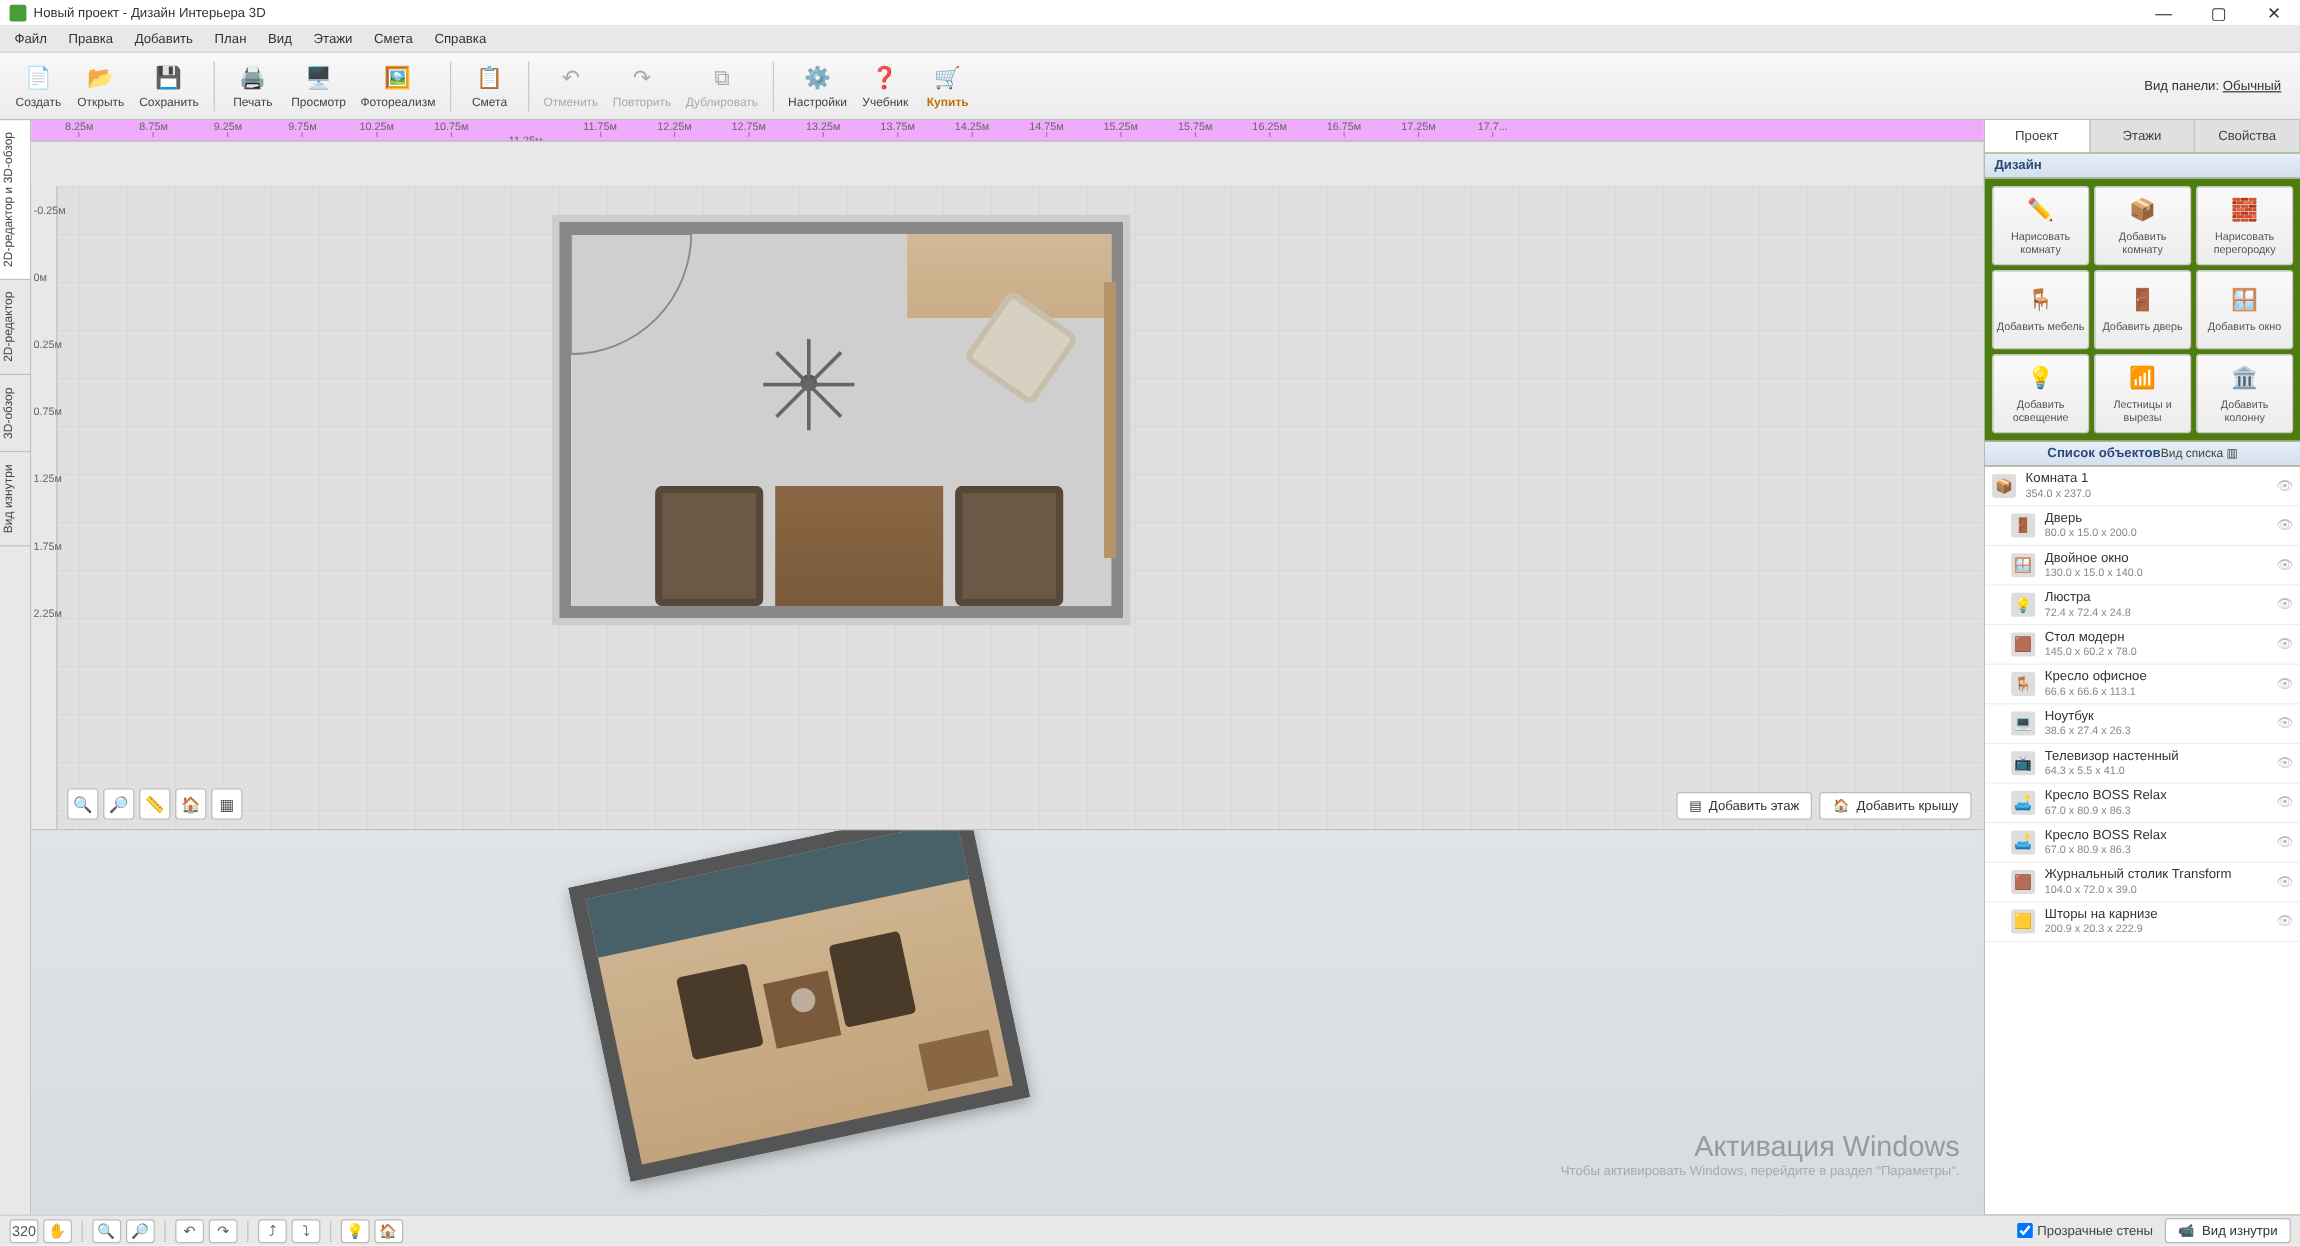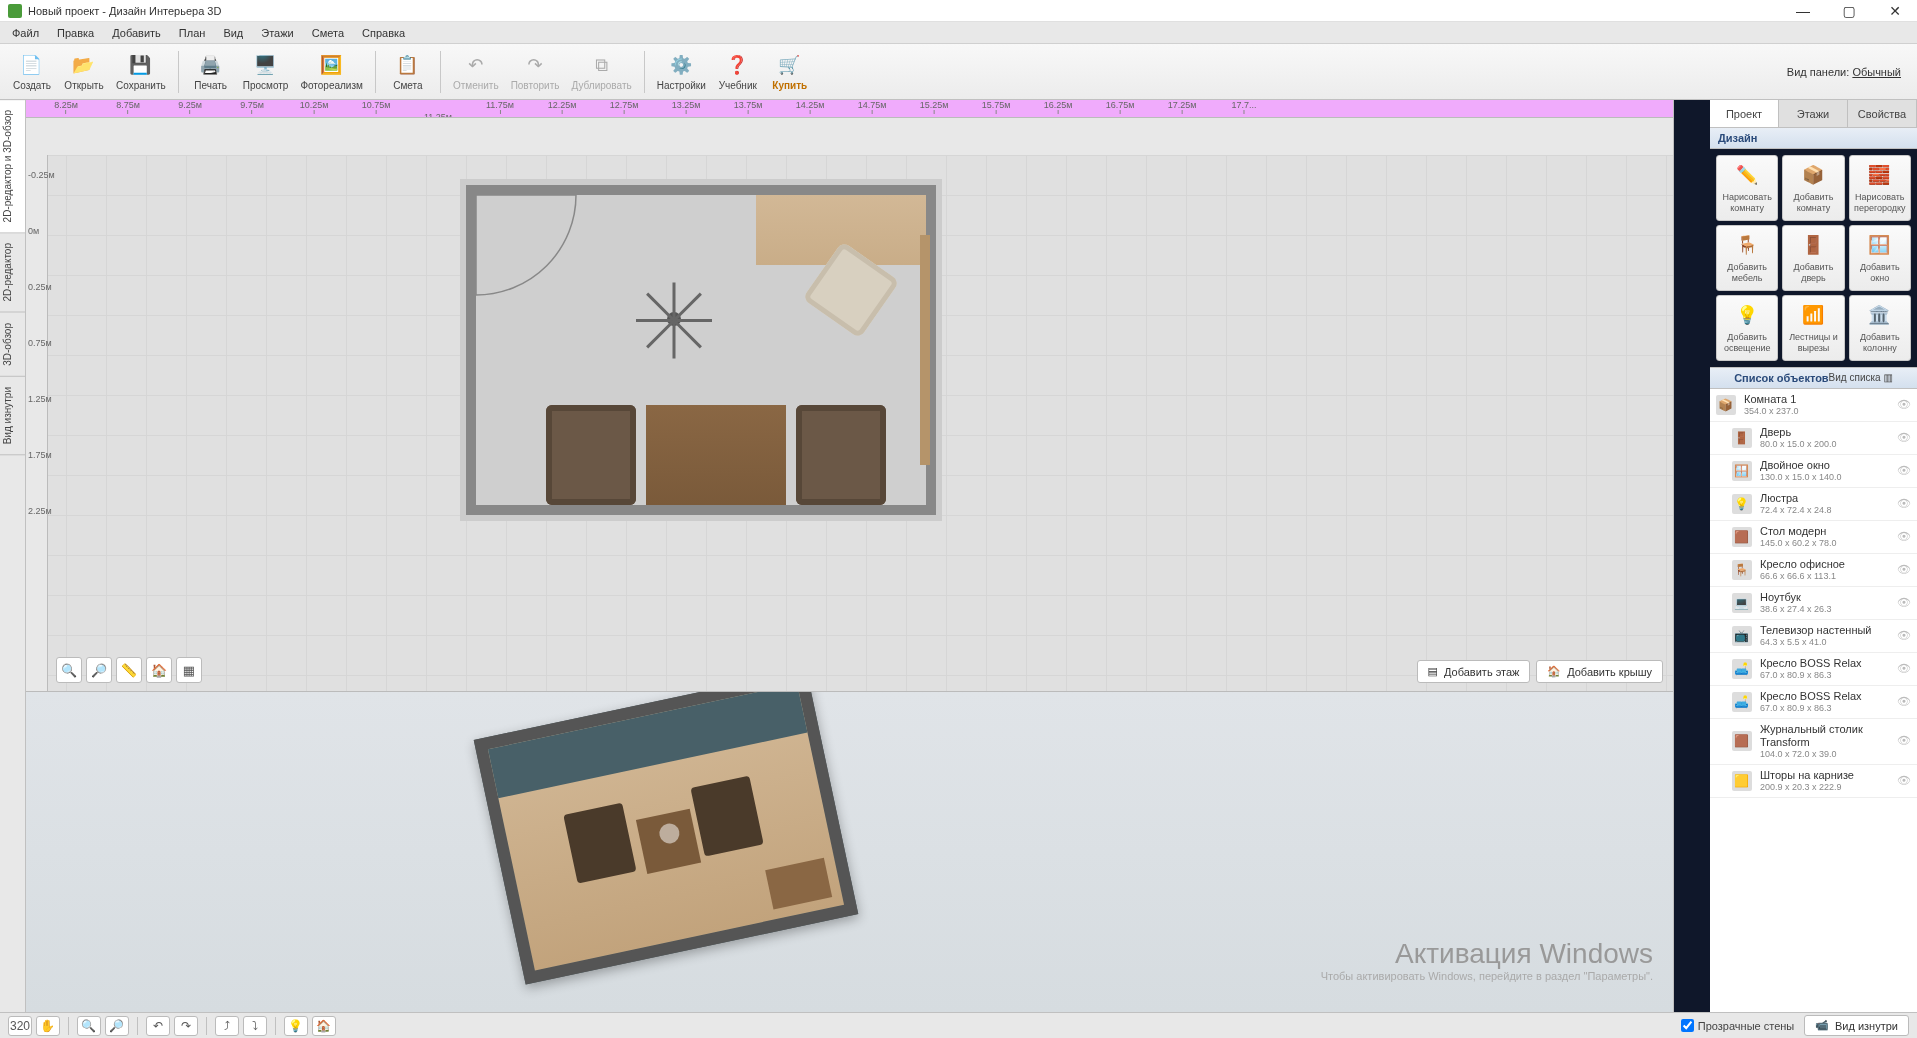--- a/index.html
+++ b/index.html
@@ -57,25 +57,25 @@
 .view2d-controls .ctl { width:26px; height:26px; background:#fff; border:1px solid #bbb; border-radius:3px; display:flex; align-items:center; justify-content:center; font-size:13px; color:#555; }
 .view2d-right-controls { position:absolute; right:10px; bottom:8px; display:flex; gap:6px; }
 .view2d-right-controls .pbtn { background:#fff; border:1px solid #bbb; border-radius:3px; padding:4px 10px; display:flex; align-items:center; gap:6px; font-size:11px; color:#333; }
 
 .view3d { height: 320px; background: linear-gradient(#e0e4e8,#d6dce0); position:relative; overflow:hidden; }
 .preview3d { position:absolute; left:470px; top:10px; width:340px; height:250px; transform:rotate(-12deg); background:#4a5c62; border:12px solid #555; box-shadow:0 4px 12px rgba(0,0,0,0.3); }
 .preview3d .floor3d { position:absolute; inset:0; background:linear-gradient(#d2b896,#c2a37c); }
 .preview3d .wall3d { position:absolute; left:0; right:0; top:0; height:50px; background:#486068; }
 
 .watermark { position:absolute; right:20px; bottom:30px; text-align:right; color:#888; }
-.watermark .wm-title { font-size:28px; color:#999; }
+.watermark .wm-title { font-size:24px; color:#999; }
 .watermark .wm-sub { font-size:11px; color:#aaa; }
 
 
-.right-panel { width: 244px; background: #0f172a; border-left: 1px solid #c0c0c0; display:flex; flex-direction:column;padding-left:36px; }
+.right-panel { width: 264px; background: #4d7c0f; border-left: 1px solid #c0c0c0; display:flex; flex-direction:column; }
 .right-panel .tabs { display:flex; height:28px; border-bottom:1px solid #c0c0c0; }
 .right-panel .tab { flex:1; display:flex; align-items:center; justify-content:center; font-size:11px; color:#444; background:#e0e0e0; border-right:1px solid #c0c0c0; cursor:default; }
 .right-panel .tab.active { background:#fff; }
 .panel-section-title { background:linear-gradient(#e8eef6,#d4e0ee); padding:4px 8px; font-size:11px; font-weight:bold; color:#2a4a7a; border-bottom:1px solid #c0c0c0; }
 .design-grid { display:grid; grid-template-columns:repeat(3,1fr); gap:4px; padding:6px; }
 .design-btn { background:linear-gradient(#fafafa,#ececec); border:1px solid #c8c8c8; border-radius:3px; height:66px; display:flex; flex-direction:column; align-items:center; justify-content:center; font-size:9px; color:#555; text-align:center; padding:2px; cursor:default; line-height:1.2; }
 .design-btn .dicon { width:26px; height:26px; margin-bottom:3px; display:flex; align-items:center; justify-content:center; font-size:18px; }
 .list-header { background:linear-gradient(#e8eef6,#d4e0ee); padding:4px 8px; font-size:11px; font-weight:bold; color:#2a4a7a; display:flex; justify-content:center; border-top:1px solid #c0c0c0; border-bottom:1px solid #c0c0c0; }
 .list-header .view-toggle { font-weight:normal; color:#444; font-size:10px; }
 .obj-list { flex:1; overflow-y:auto; background:#fff; }

